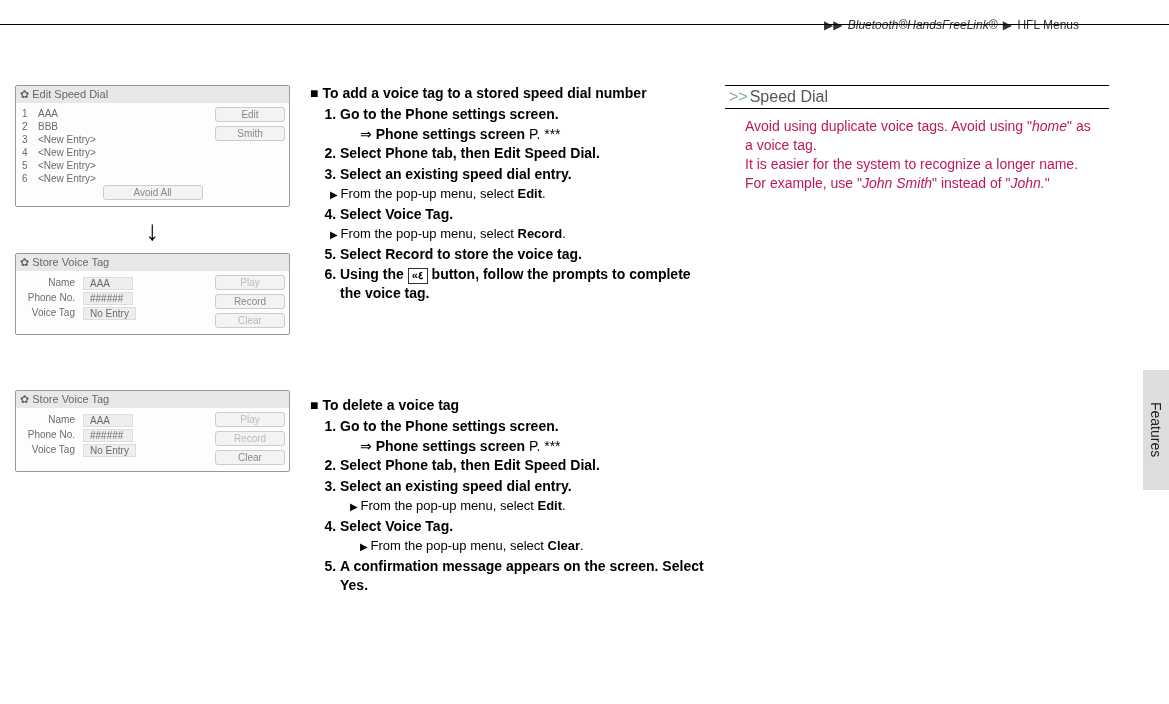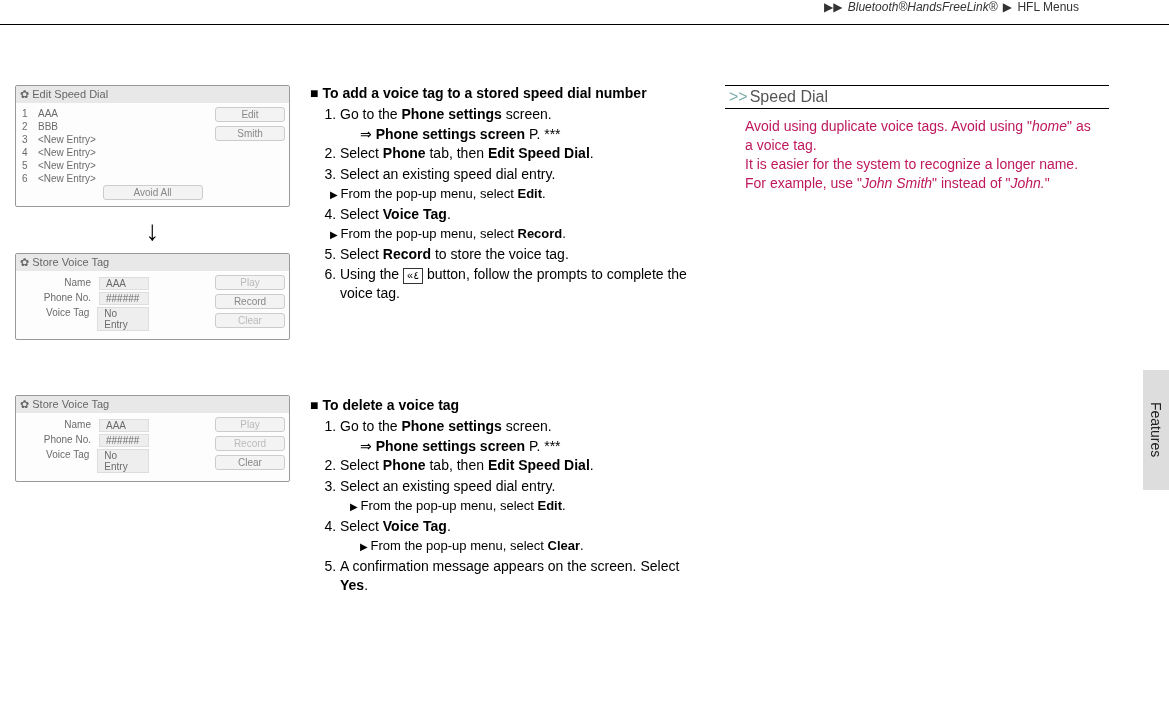--- a/index.html
+++ b/index.html
@@ -7,21 +7,21 @@
       font-family: Arial, Helvetica, sans-serif;
       width: 1169px;
       height: 704px;
       background: #fff;
       color: #000;
       position: relative;
       overflow: hidden;
     }
     .header-path {
       position: absolute;
-      top: 0;
+      top: 18px;
       right: 90px;
       font-size: 12px;
       color: #333;
     }
     .header-path .arrow { margin: 0 2px; }
     .header-rule {
       position: absolute;
       top: 24px; left: 0; right: 0;
       border-top: 1px solid #000;
     }
@@ -60,37 +60,37 @@
       display:flex; flex-direction:column; gap:4px;
       align-items:flex-end;
     }
     .ss-button {
       display:inline-block; min-width:70px; text-align:center;
       border:1px solid #ccc; border-radius:3px; background:#f3f3f3;
       padding:1px 10px; color:#888; font-size:10px;
     }
     .ss-grid { display:flex; gap:10px; }
     .ss-col { flex:1; }
-    .ss-field { display:flex; gap:8px; margin:2px 16px; }
+    .ss-field { display:flex; gap:8px; margin:2px 0; }
     .ss-lbl { width:55px; text-align:right; }
     .ss-val { background:#eee; border:1px solid #ddd; padding:0 6px; min-width:50px; }
     .down-arrow-wrap {
       text-align:center; margin: 4px 0 8px;
     }
     .down-arrow {
       display:inline-block; font-size:28px; line-height:1;
     }
     .section-head {
       font-weight: bold; font-size: 14px;
       padding-left: 14px; text-indent: -14px;
       margin-bottom: 4px;
     }
     .section-head .sq { color:#000; margin-right:4px; }
     ol.steps { list-style: decimal; padding-left: 30px; font-size: 14px; }
-    ol.steps li { margin: 2px 0; line-height: 1.35; }
+    ol.steps li { margin: 2px 0; line-height: 1.35; font-weight: bold; }
     .substep {
       font-size: 13px;
       padding-left: 20px;
       margin: 2px 0 4px;
     }
     .crossref {
       font-size: 14px;
       padding-left: 50px;
     }
     .crossref .arrow-r::before { content: "⇒ "; }

